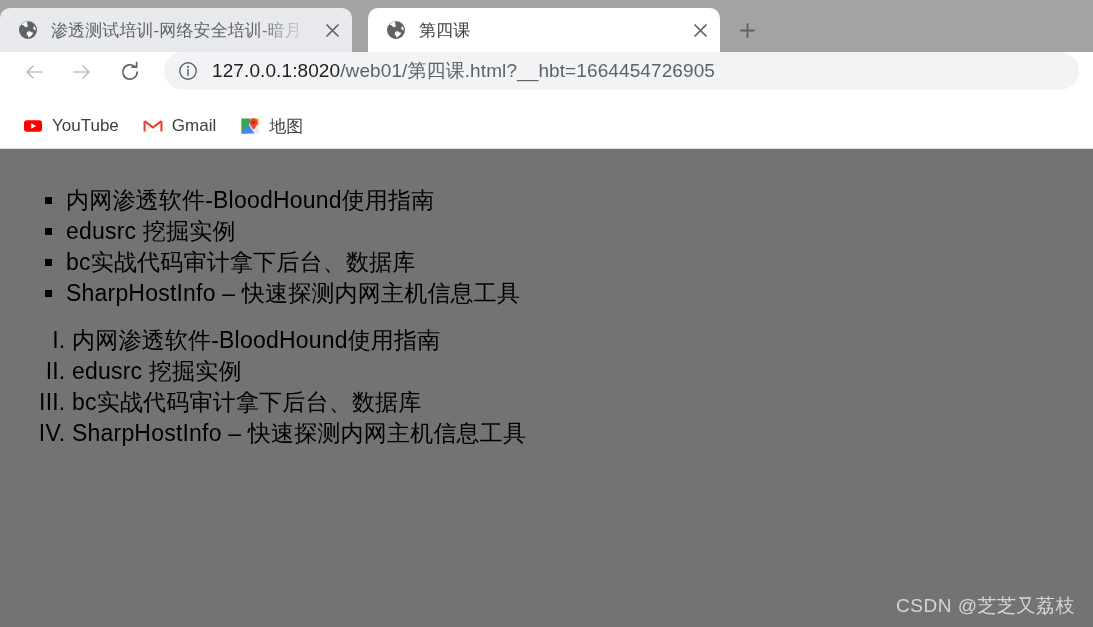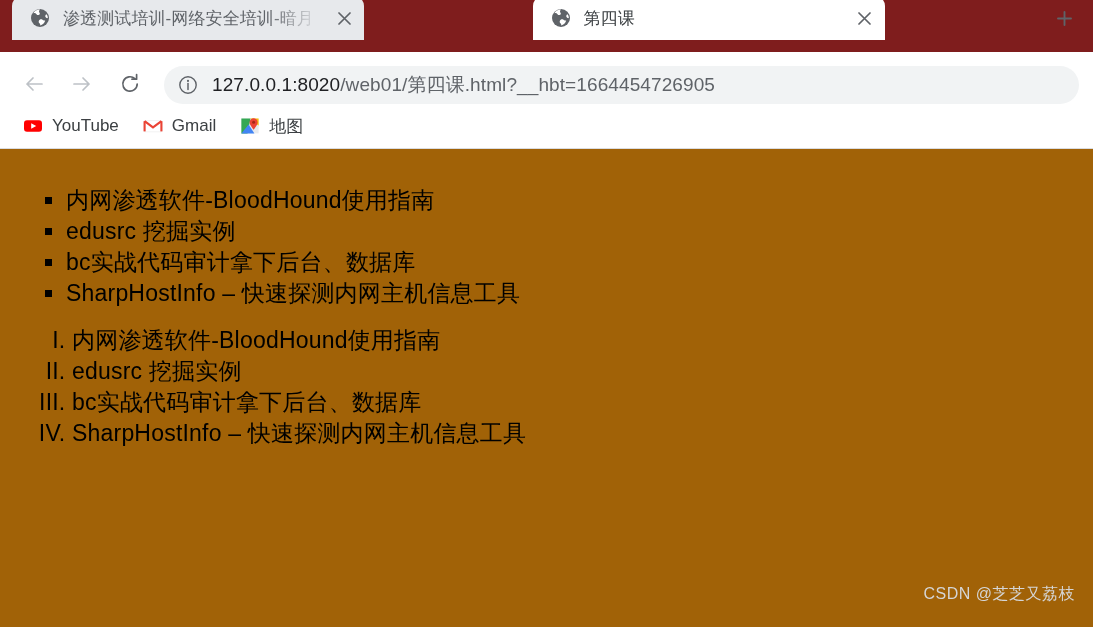--- a/index.html
+++ b/index.html
@@ -10,25 +10,24 @@
     background: #ffffff;
     font-family: "Liberation Sans", "DejaVu Sans", sans-serif;
   }
 
   
   #browser { width: 1093px; height: 627px; position: relative; }
 
   .tabstrip {
     position: relative;
     height: 52px;
-    background: #7f1d1d;
+    background: #a3a3a3;
     display: flex;
     align-items: flex-end;
-    padding: 12px;
-    justify-content: space-between;
+    padding: 0;
   }
 
   .tab {
     position: relative;
     height: 44px;
     display: flex;
     align-items: center;
     padding: 0 8px 0 18px;
     border-radius: 10px 10px 0 0;
     cursor: default;
@@ -71,21 +70,21 @@
     margin: 0 0 5px 10px;
     display: flex; align-items: center; justify-content: center;
     border-radius: 50%;
   }
 
   
   .toolbar {
     height: 52px;
     background: #ffffff;
     display: flex;
-    align-items: flex-end;
+    align-items: flex-start;
     padding: 0 14px 0 14px;
   }
   .navbtn {
     width: 40px; height: 40px;
     flex: 0 0 40px;
     display: flex; align-items: center; justify-content: center;
     border-radius: 50%;
     margin-right: 8px;
   }
   .navbtn.reload { margin-right: 14px; }
@@ -141,21 +140,21 @@
   .bm-label {
     font-size: 17px;
     color: #3c4043;
     white-space: nowrap;
   }
 
   
   .page {
     position: relative;
     height: 478px;
-    background: #a16207;
+    background: #737373;
     padding: 20px 0 0 0;
     overflow: hidden;
   }
   .page ul, .page ol {
     margin: 16px 0 16px 0;
     padding-left: 66px;
     color: #000000;
   }
   .page ul { list-style-type: square; }
   .page ol { list-style-type: upper-roman; }
@@ -163,22 +162,22 @@
     font-size: 23px;
     line-height: 31px;
     color: #000;
     letter-spacing: .2px;
   }
   .page ol { padding-left: 72px; }
 
   .watermark {
     position: absolute;
     right: 18px;
-    bottom: 22px;
-    font-size: 16px;
+    bottom: 8px;
+    font-size: 19px;
     color: #d5d5d5;
     letter-spacing: .5px;
     white-space: nowrap;
   }
 </style>
 </head>
 <body>
 
 <div id="browser">
 

